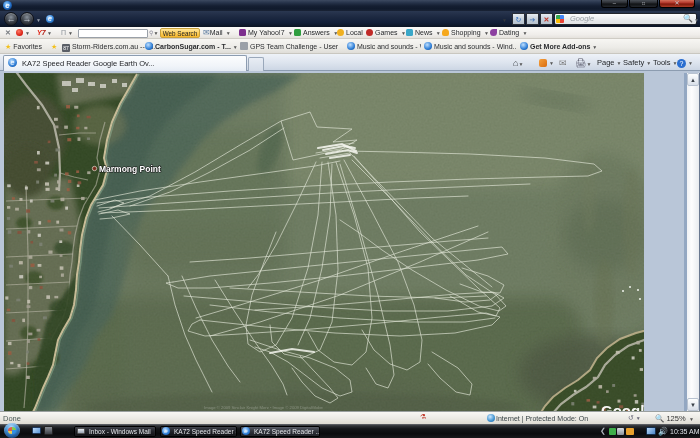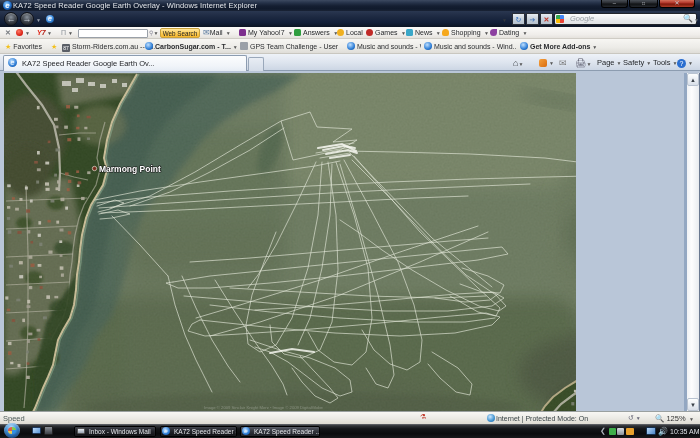--- a/index.html
+++ b/index.html
@@ -30,34 +30,33 @@
 #favbar{left:0;top:39px;width:700px;height:15px;background:linear-gradient(180deg,#f7f6f3 0%,#ecebe7 60%,#dfddd8 100%);border-bottom:1px solid #c9c7c0;font-size:7.5px;color:#2a2c2f}
 .fitem{top:42px;height:11px;line-height:10px;white-space:nowrap;font-size:7px;color:#2a2c2f}
 .favicon{display:inline-block;width:8px;height:8px;border-radius:1px;vertical-align:-1px;margin-right:2px}
 
 #tabrow{left:0;top:54px;width:700px;height:17px;background:linear-gradient(180deg,#eef2f8 0%,#dde4ee 55%,#ccd6e4 100%);border-bottom:1px solid #8c9cb0}
 #tab1{left:3px;top:55px;width:244px;height:18px;background:linear-gradient(180deg,#fcfdfe 0%,#f0f4f9 60%,#e2e9f2 100%);border:1px solid #8c9cb0;border-bottom:none;border-radius:2px 2px 0 0;font-size:7.5px;line-height:15px;color:#1d1f23;padding-left:18px;white-space:nowrap;overflow:hidden}
 #tab2{left:248px;top:57px;width:16px;height:14px;background:linear-gradient(180deg,#e8edf4 0%,#d4dce8 100%);border:1px solid #9aa8ba;border-bottom:none;border-radius:2px 2px 0 0}
 .cmditem{top:56px;height:14px;line-height:14px;font-size:7.5px;color:#23262a;white-space:nowrap}
 
 #contentborder{left:0;top:71px;width:700px;height:340px;background:#b9c6d8}
-#mapwrap{left:4px;top:73px;width:572px;height:338px;overflow:hidden}
+#mapwrap{left:4px;top:73px;width:640px;height:338px;overflow:hidden}
 #scrollbar{left:687px;top:73px;width:12px;height:338px;background:linear-gradient(90deg,#f0f2f5,#fdfdfe 40%,#e8ebef)}
 .sbtn{left:687px;width:12px;height:13px;background:linear-gradient(180deg,#fdfefe,#e7ebf1 60%,#d8dee8);border:1px solid #b8c2d0;border-radius:2px;font-size:6px;text-align:center;line-height:12px;color:#3a4048}
 
 #statusbar{left:0;top:411px;width:700px;height:13px;background:linear-gradient(180deg,#f8f7f4 0%,#ecebe6 50%,#dedbd2 100%);border-top:1px solid #9aa0a0;font-size:7.5px;color:#44504f}
 
 #taskbar{left:0;top:424px;width:700px;height:14px;background:linear-gradient(180deg,#6a6d72 0%,#323539 12%,#131518 35%,#0a0b0d 70%,#17181b 100%)}
 .tbtn{top:425.5px;height:11.5px;background:linear-gradient(180deg,#3e4149 0%,#23252b 45%,#101114 100%);border:1px solid #000;border-radius:2px;box-shadow:inset 0 0 1px rgba(255,255,255,.25);color:#e4e6ea;font-size:6.5px;line-height:10px;white-space:nowrap;overflow:hidden}
 </style></head>
 <body>
 <div id="win">
 
   <div class="abs" id="titlebar"></div>
-  <div class="abs" id="titletext">KA72 Speed Reader Google Earth Overlay - Windows Internet Explorer</div>
   <div class="abs" style="left:3px;top:1px;width:9px;height:9px;border-radius:50%;background:radial-gradient(circle at 40% 35%,#9fd4ff 0%,#2d7dd6 45%,#0d3f86 80%);color:#fff;font-size:8px;line-height:9px;text-align:center;font-style:italic;font-weight:bold">e</div>
   <div class="abs wbtn" style="left:601px;width:27px">–</div>
   <div class="abs wbtn" style="left:629px;width:29px;font-size:5px">□</div>
   <div class="abs wbtn" id="btnclose" style="left:659px;width:36px">✕</div>
 
   <div class="abs" id="addrrow"></div>
   <div class="abs navcir" style="left:4px">
       <span class="navarr">←</span>
     </div>
   <div class="abs navcir" style="left:20px">
@@ -426,21 +425,21 @@
 <text x="597" y="343" font-family="Liberation Sans,sans-serif" font-size="15" font-weight="bold" fill="#ffffff" opacity=".95">Google</text>
 </g>
 </svg></div>
   <div class="abs" style="left:684px;top:73px;width:3px;height:338px;background:#93a7c2"></div>
     <div class="abs" id="scrollbar"></div>
     <div class="abs" style="left:699px;top:73px;width:1px;height:338px;background:#6a7890"></div>
   <div class="abs sbtn" style="top:73px">▲</div>
   <div class="abs sbtn" style="top:398px">▼</div>
 
   <div class="abs" id="statusbar"></div>
-  <div class="abs" style="left:3px;top:414px;font-size:7.5px;color:#4c5a58">Speed</div>
+  <div class="abs" style="left:3px;top:414px;font-size:7.5px;color:#4c5a58">Done</div>
   <div class="abs" style="left:420px;top:413px;font-size:7px;color:#c0392b">⚗</div>
   <div class="abs" style="left:487px;top:413.5px;width:8px;height:8px;border-radius:50%;background:radial-gradient(circle at 40% 35%,#cfe8ff,#4a9ad4 55%,#1a5f9e)"></div>
   <div class="abs" style="left:496px;top:414.5px;font-size:7px;color:#3a4446">Internet | Protected Mode: On</div>
   <div class="abs" style="left:628px;top:414px;font-size:7px;color:#667">↺ <span style="font-size:5px">▼</span></div>
   <div class="abs" style="left:655px;top:414px;font-size:7.5px;color:#333">🔍&nbsp;125% <span style="font-size:5px;color:#555">&nbsp;▼</span></div>
 
   <div class="abs" id="taskbar"></div>
   <div class="abs" style="left:4px;top:423px;width:16px;height:15px;border-radius:50%;background:radial-gradient(circle at 45% 30%,#bfe4ff 0%,#3f8fd4 40%,#14427e 78%,#0a2750 100%);box-shadow:inset 0 1px 2px rgba(255,255,255,.5)"></div>
 <div class="abs" style="left:8px;top:427px;width:8px;height:7px;border-radius:50%;background:conic-gradient(#7fd13b 0 25%,#2f8ee8 0 50%,#ffd23e 0 75%,#e8503c 0);opacity:.9"></div>
   <div class="abs" style="left:32px;top:427px;width:9px;height:7px;background:linear-gradient(135deg,#bcd9f7,#5a96d8);border:1px solid #203a5e;border-radius:1px"></div>

